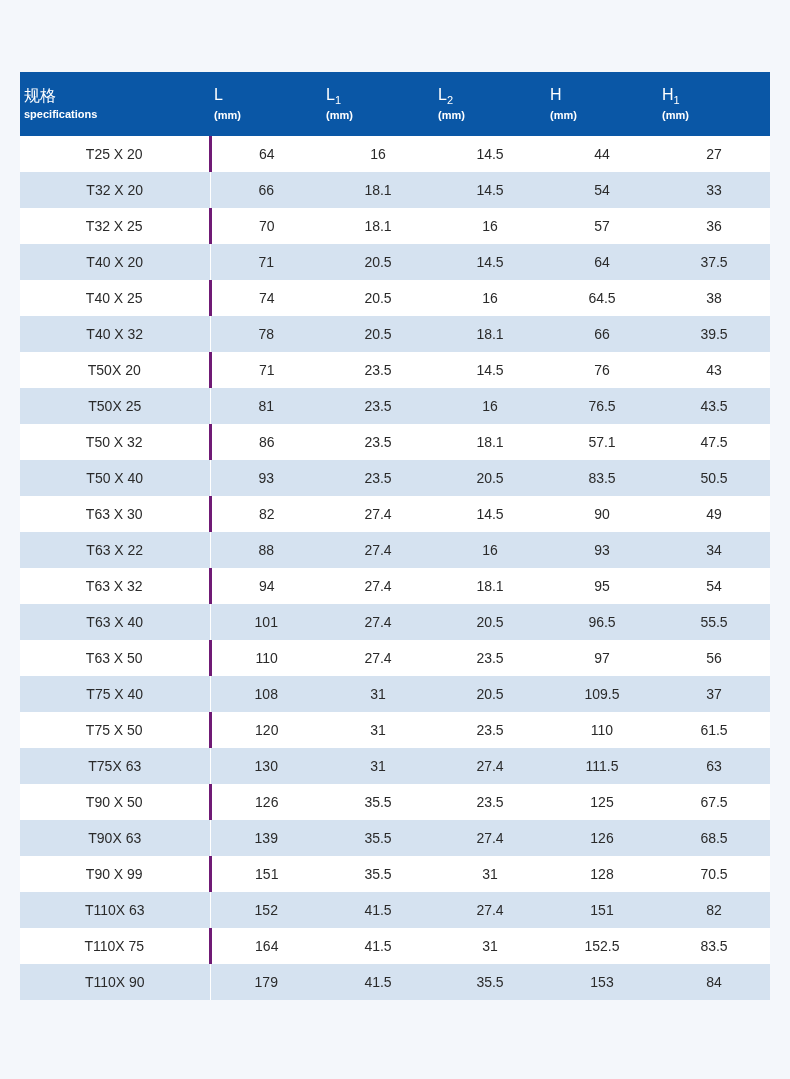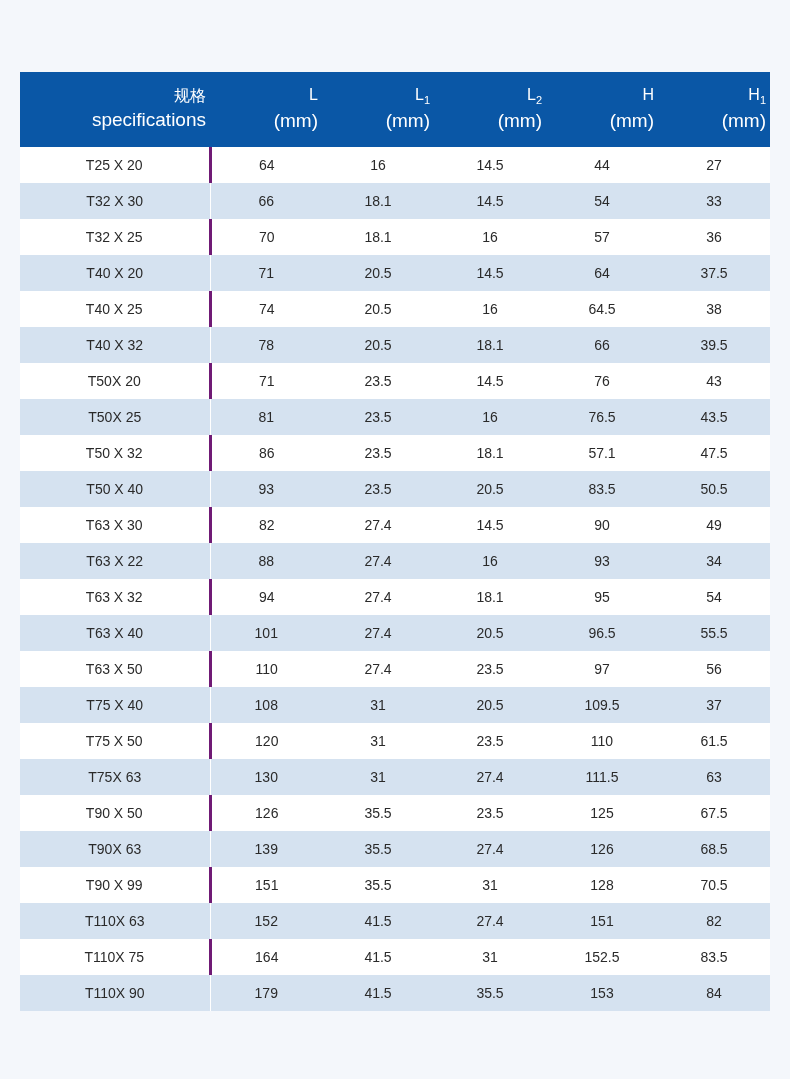--- a/index.html
+++ b/index.html
@@ -25,31 +25,32 @@
     border-collapse: collapse;
     table-layout: fixed;
   }
   table.spec-table th {
     background: #0a57a6;
     color: #ffffff;
     font-weight: normal;
     font-size: 16px;
     line-height: 1.35;
     padding: 12px 4px 13px 4px;
-    text-align: right;
+    text-align: left;
     vertical-align: middle;
     border: none;
   }
   table.spec-table th .hdr-main {
     display: block;
     font-size: 16px;
   }
   table.spec-table th .hdr-sub {
     display: block;
-    font-size: 19px;
+    font-size: 11px;
+    font-weight: bold;
   }
   table.spec-table th .sub-idx {
     font-size: 11px;
     vertical-align: sub;
   }
   table.spec-table td {
     font-size: 14px;
     color: #2a2a2a;
     text-align: center;
     vertical-align: middle;
@@ -120,21 +121,21 @@
     <tbody id="table-body">
         <tr class="row-odd">
           <td class="col-spec">T25 X 20</td>
           <td>64</td>
           <td>16</td>
           <td>14.5</td>
           <td>44</td>
           <td>27</td>
         </tr>
         <tr class="row-even">
-          <td class="col-spec">T32 X 30</td>
+          <td class="col-spec">T32 X 20</td>
           <td>66</td>
           <td>18.1</td>
           <td>14.5</td>
           <td>54</td>
           <td>33</td>
         </tr>
         <tr class="row-odd">
           <td class="col-spec">T32 X 25</td>
           <td>70</td>
           <td>18.1</td>

